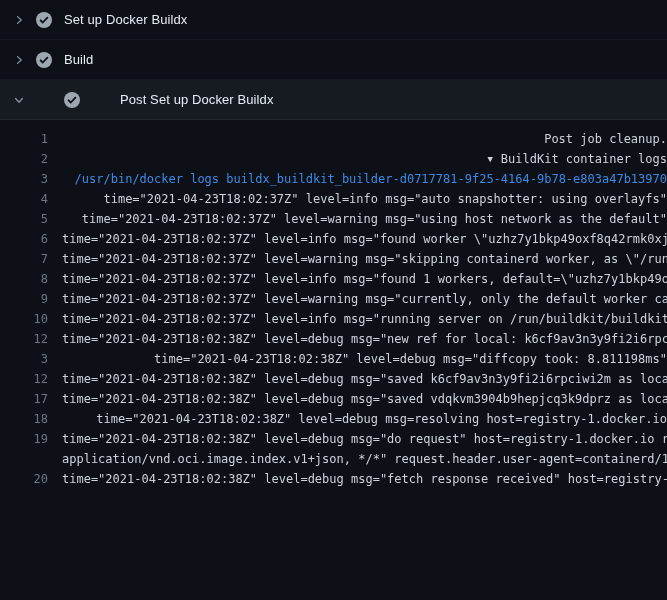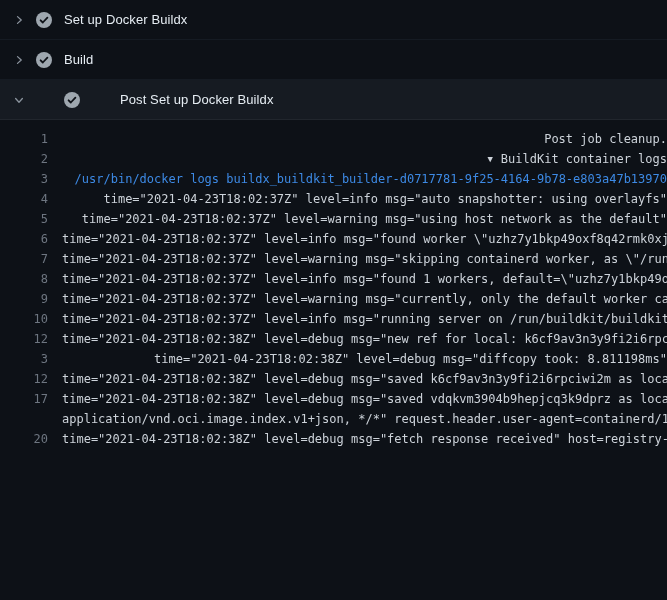--- a/index.html
+++ b/index.html
@@ -100,17 +100,19 @@
       <div class="log-row"><span class="ln">5</span><span class="lt plain">time="2021-04-23T18:02:37Z" level=warning msg="using host network as the default"</span></div>
       <div class="log-row"><span class="ln">6</span><span class="lt plain">time="2021-04-23T18:02:37Z" level=info msg="found worker \"uzhz7y1bkp49oxf8q42rmk0xj</span></div>
       <div class="log-row"><span class="ln">7</span><span class="lt plain">time="2021-04-23T18:02:37Z" level=warning msg="skipping containerd worker, as \"/run</span></div>
       <div class="log-row"><span class="ln">8</span><span class="lt plain">time="2021-04-23T18:02:37Z" level=info msg="found 1 workers, default=\"uzhz7y1bkp49o</span></div>
       <div class="log-row"><span class="ln">9</span><span class="lt plain">time="2021-04-23T18:02:37Z" level=warning msg="currently, only the default worker ca</span></div>
       <div class="log-row"><span class="ln">10</span><span class="lt plain">time="2021-04-23T18:02:37Z" level=info msg="running server on /run/buildkit/buildkit</span></div>
       <div class="log-row"><span class="ln">12</span><span class="lt plain">time="2021-04-23T18:02:38Z" level=debug msg="new ref for local: k6cf9av3n3y9fi2i6rpc</span></div>
       <div class="log-row"><span class="ln">3</span><span class="lt plain">time="2021-04-23T18:02:38Z" level=debug msg="diffcopy took: 8.811198ms"</span></div>
       <div class="log-row"><span class="ln">12</span><span class="lt plain">time="2021-04-23T18:02:38Z" level=debug msg="saved k6cf9av3n3y9fi2i6rpciwi2m as loca</span></div>
       <div class="log-row"><span class="ln">17</span><span class="lt plain">time="2021-04-23T18:02:38Z" level=debug msg="saved vdqkvm3904b9hepjcq3k9dprz as loca</span></div>
+      <div class="log-row"><span class="ln">18</span><span class="lt plain">time="2021-04-23T18:02:38Z" level=debug msg=resolving host=registry-1.docker.io</span></div>
+      <div class="log-row"><span class="ln">19</span><span class="lt plain">time="2021-04-23T18:02:38Z" level=debug msg="do request" host=registry-1.docker.io r</span></div>
       <div class="log-row"><span class="ln"></span><span class="lt plain">application/vnd.oci.image.index.v1+json, */*" request.header.user-agent=containerd/1.4</span></div>
       <div class="log-row"><span class="ln">20</span><span class="lt plain">time="2021-04-23T18:02:38Z" level=debug msg="fetch response received" host=registry-</span></div>
     </div>
 
 </div>
 
 </body></html>

